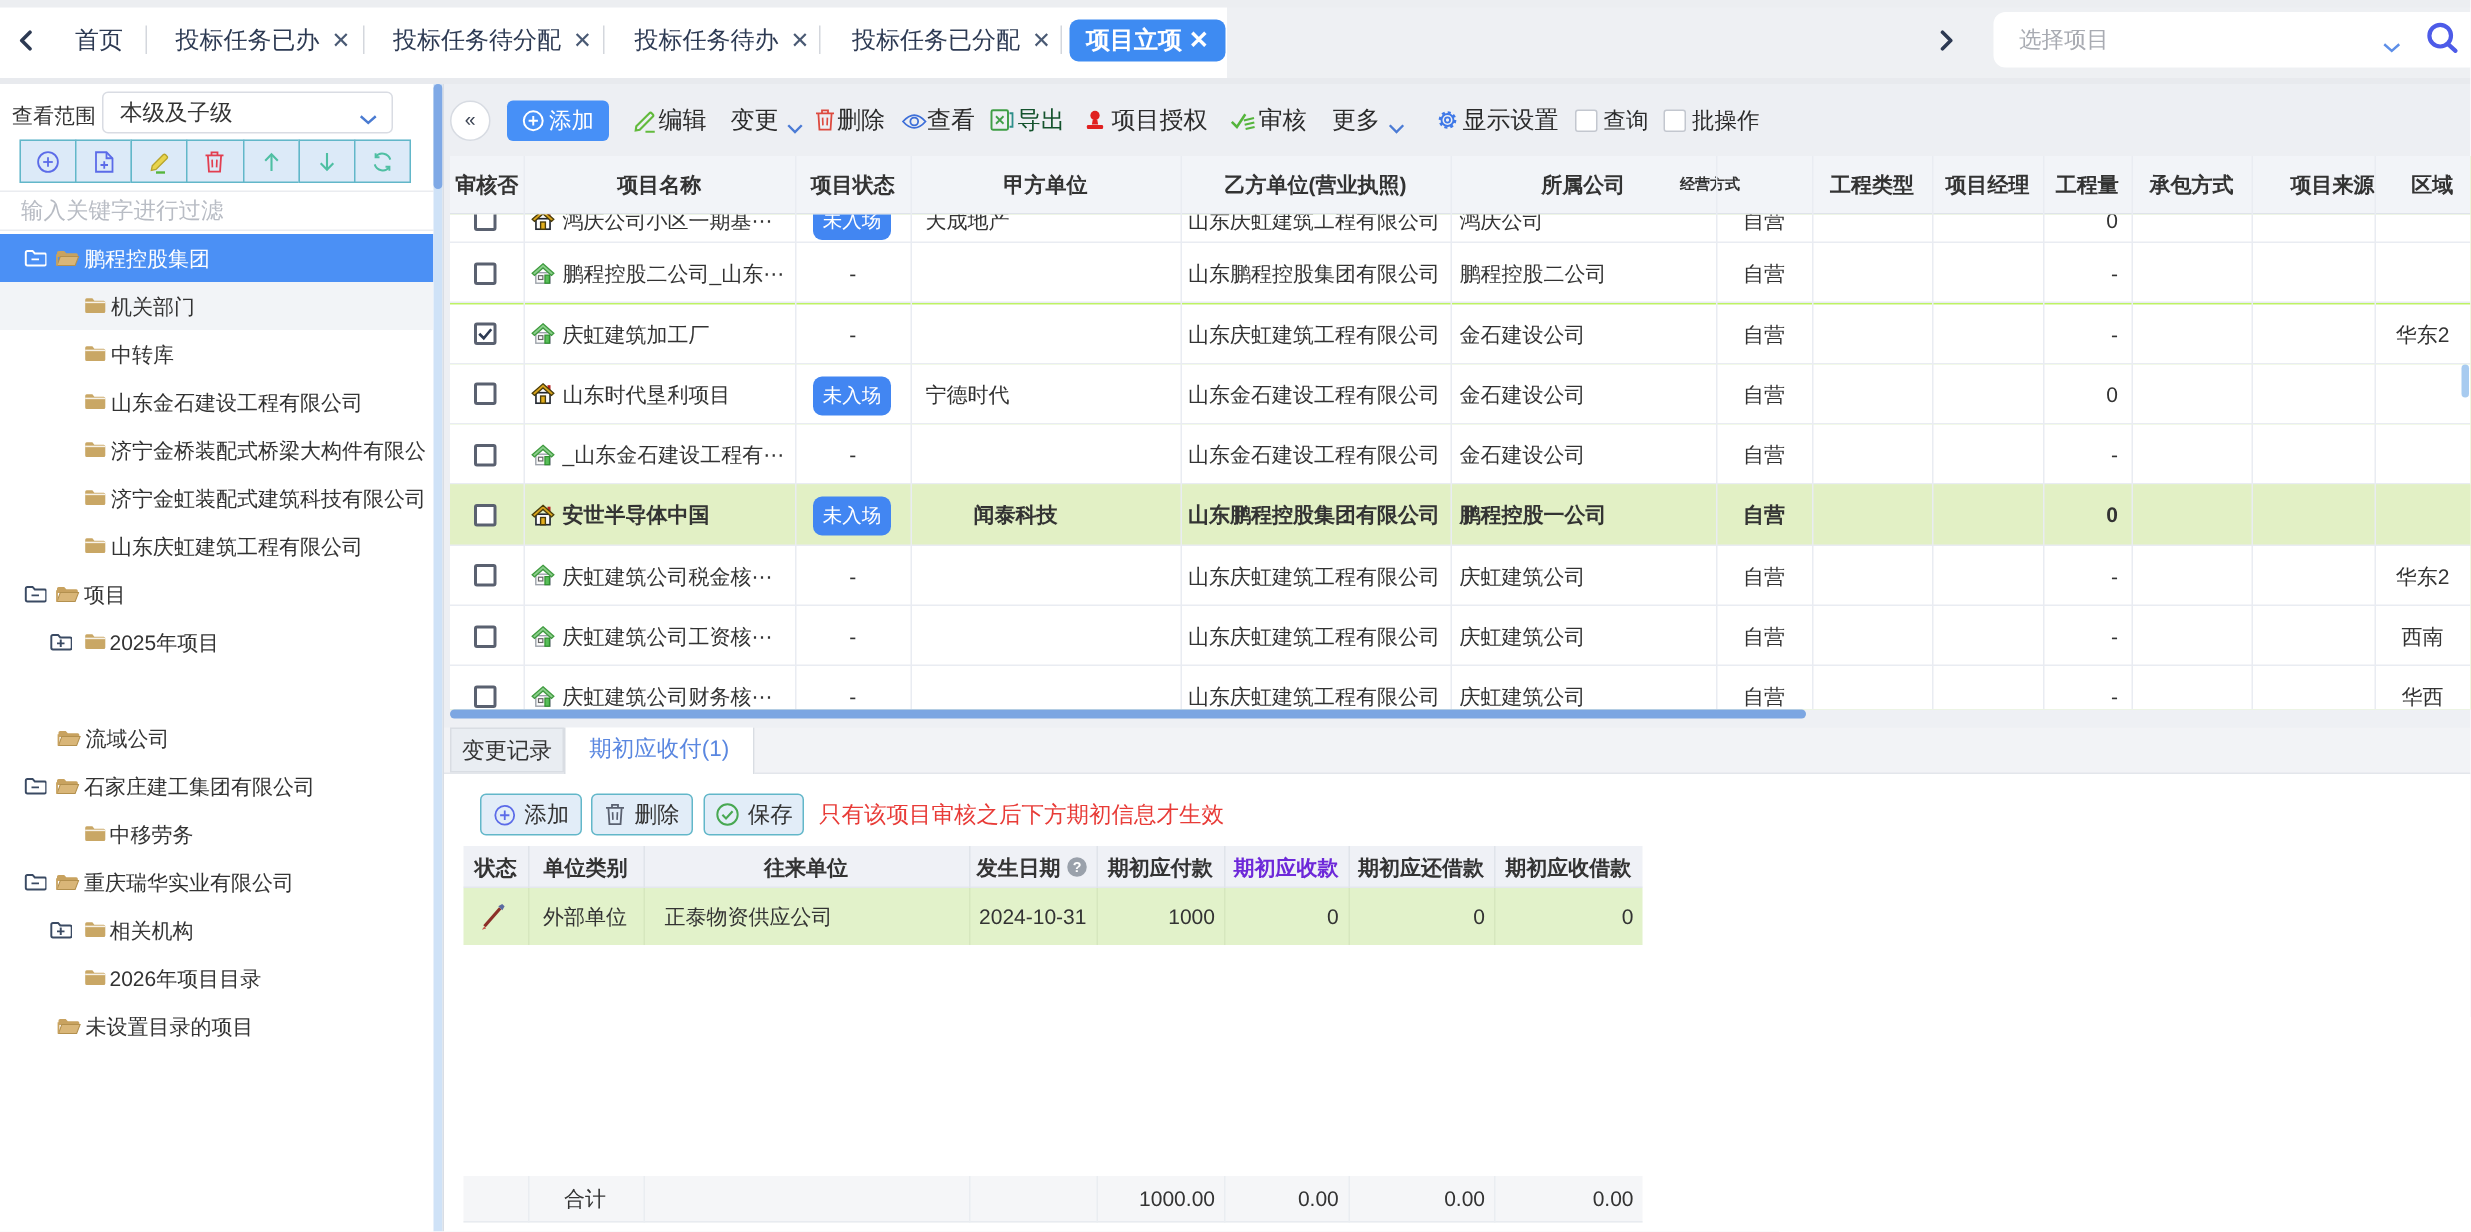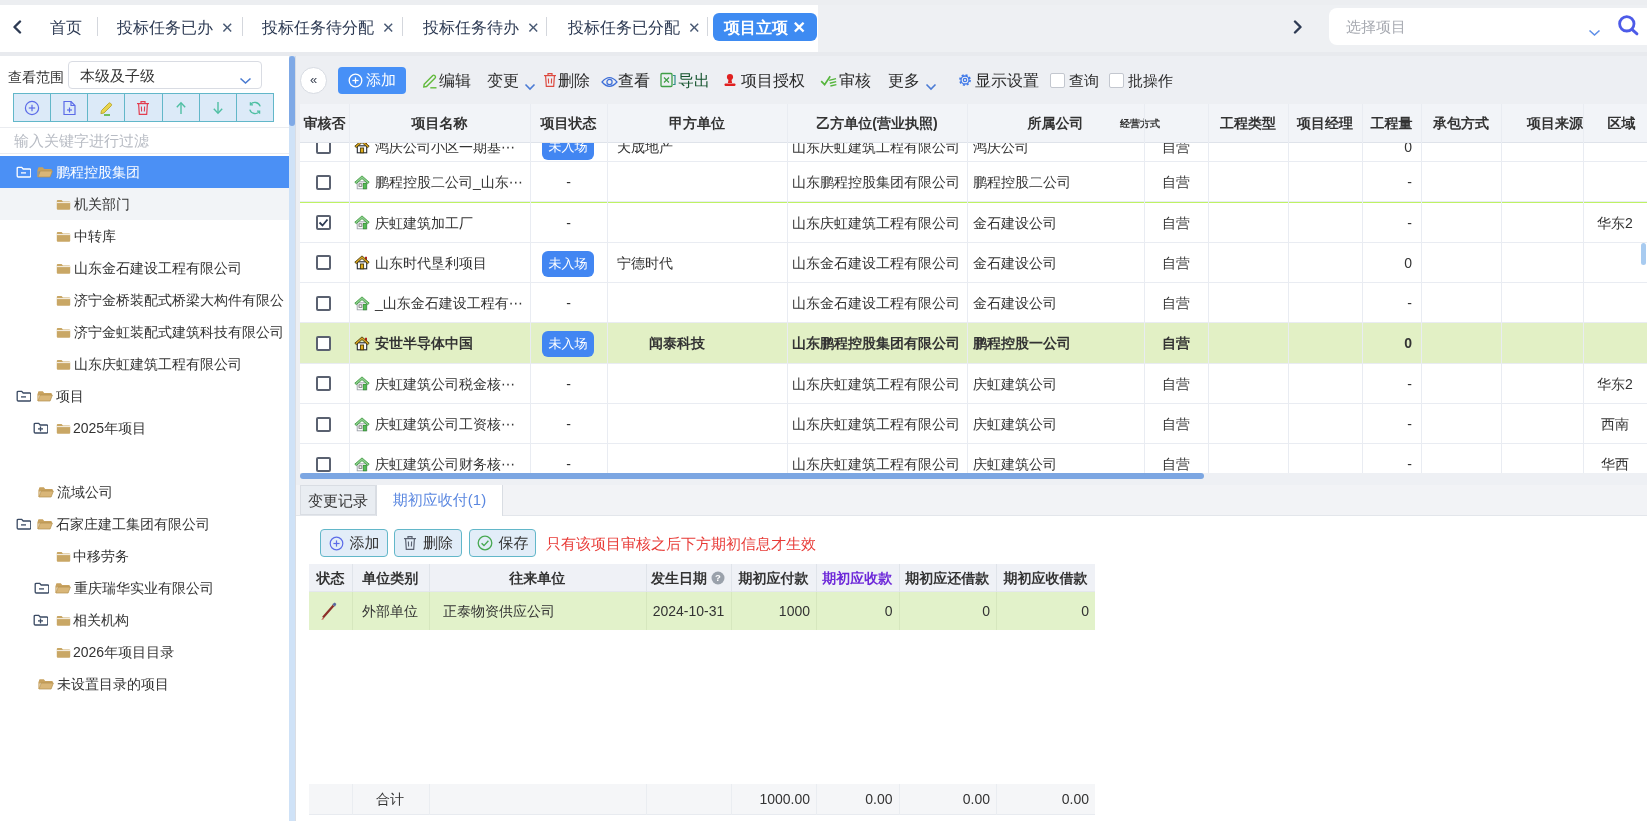--- a/index.html
+++ b/index.html
@@ -197,21 +197,21 @@
           </svg></div>
         <div class="abs" style="left:56px;top:0;line-height:32.0px;font-size:14px;color:#333;white-space:nowrap;">石家庄建工集团有限公司</div>
       </div>
       <div class="abs" style="left:0;top:540.0px;width:289px;height:32.0px;overflow:hidden;">
         <div class="abs" style="left:56px;top:50%;transform:translateY(-50%);width:16px;height:14px;"><svg width="15" height="13" viewBox="0 0 15 13">
             <path d="M0.8 2.9 q0-1 1-1 h3.8 l1.3 1.6 h6.3 q1 0 1 1 v6.2 q0 1-1 1 H1.8 q-1 0-1-1 z" fill="#c9a765"></path>
             <rect x="0.8" y="4.1" width="13.4" height="1" fill="#fff" opacity="0.85"></rect>
           </svg></div>
         <div class="abs" style="left:73px;top:0;line-height:32.0px;font-size:14px;color:#333;white-space:nowrap;">中移劳务</div>
       </div>
-      <div class="abs" style="left:0;top:572.0px;width:289px;height:32.0px;overflow:hidden;margin-left:18px;">
+      <div class="abs" style="left:0;top:572.0px;width:289px;height:32.0px;overflow:hidden;">
         <div class="abs" style="left:16px;top:50%;transform:translateY(-50%);width:15px;height:14px;"><svg width="15" height="14" viewBox="0 0 15 14">
             <path d="M1.2 3.4 q0-1.1 1.1-1.1 h3.4 l1.5 1.7 h6.5 q1.1 0 1.1 1.1 v5.8 q0 1.1-1.1 1.1 H2.3 q-1.1 0-1.1-1.1 z" fill="none" stroke="#3a4a63" stroke-width="1.3"></path>
             <line x1="5" y1="7.9" x2="10" y2="7.9" stroke="#3a4a63" stroke-width="1.3"></line>
           </svg></div>
         <div class="abs" style="left:37px;top:50%;transform:translateY(-50%);width:16px;height:14px;"><svg width="16" height="14" viewBox="0 0 16 14">
             <path d="M1 3.4 q0-1.1 1.1-1.1 h3.7 l1.4 1.6 h6.6 q1.1 0 1.1 1.1 v1.4 H1z" fill="#c8a25f"></path>
             <path d="M3.2 6 h12.2 l-2.3 6 H1 z" fill="#d9b678" stroke="#b3904e" stroke-width="0.7"></path>
             <path d="M1 12 V4.5" stroke="#c8a25f" stroke-width="1.2"></path>
           </svg></div>
         <div class="abs" style="left:56px;top:0;line-height:32.0px;font-size:14px;color:#333;white-space:nowrap;">重庆瑞华实业有限公司</div>

